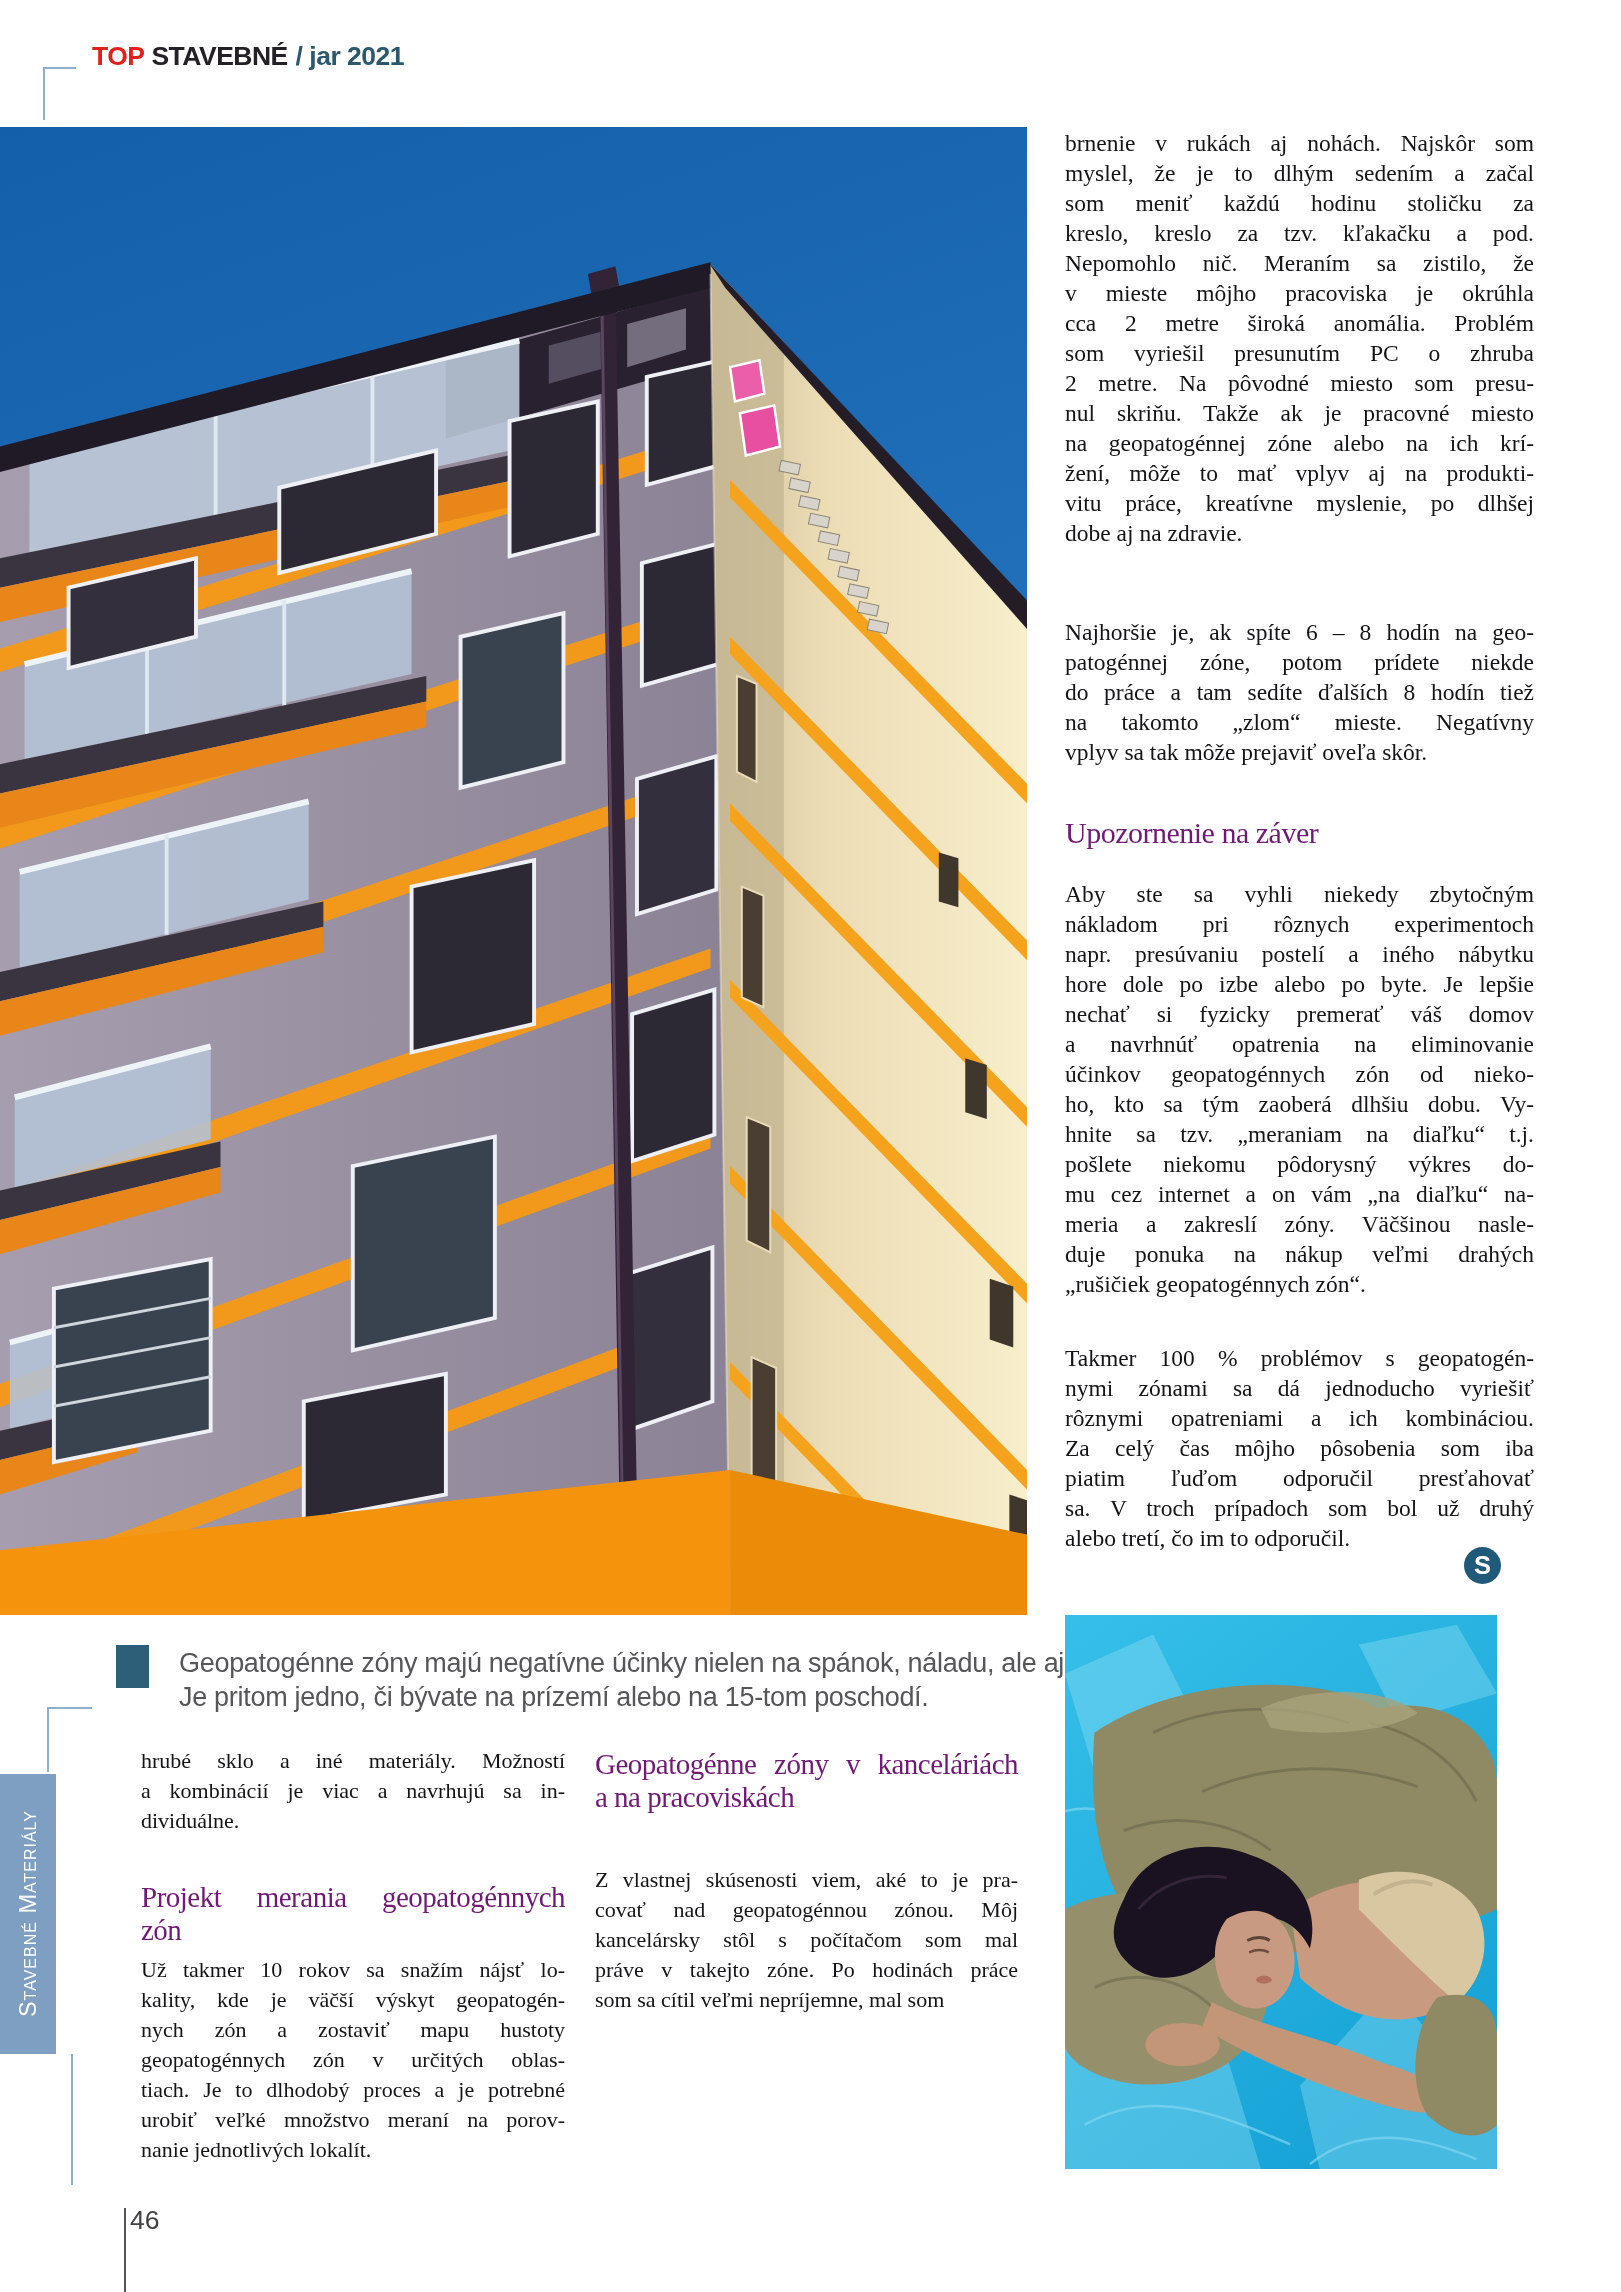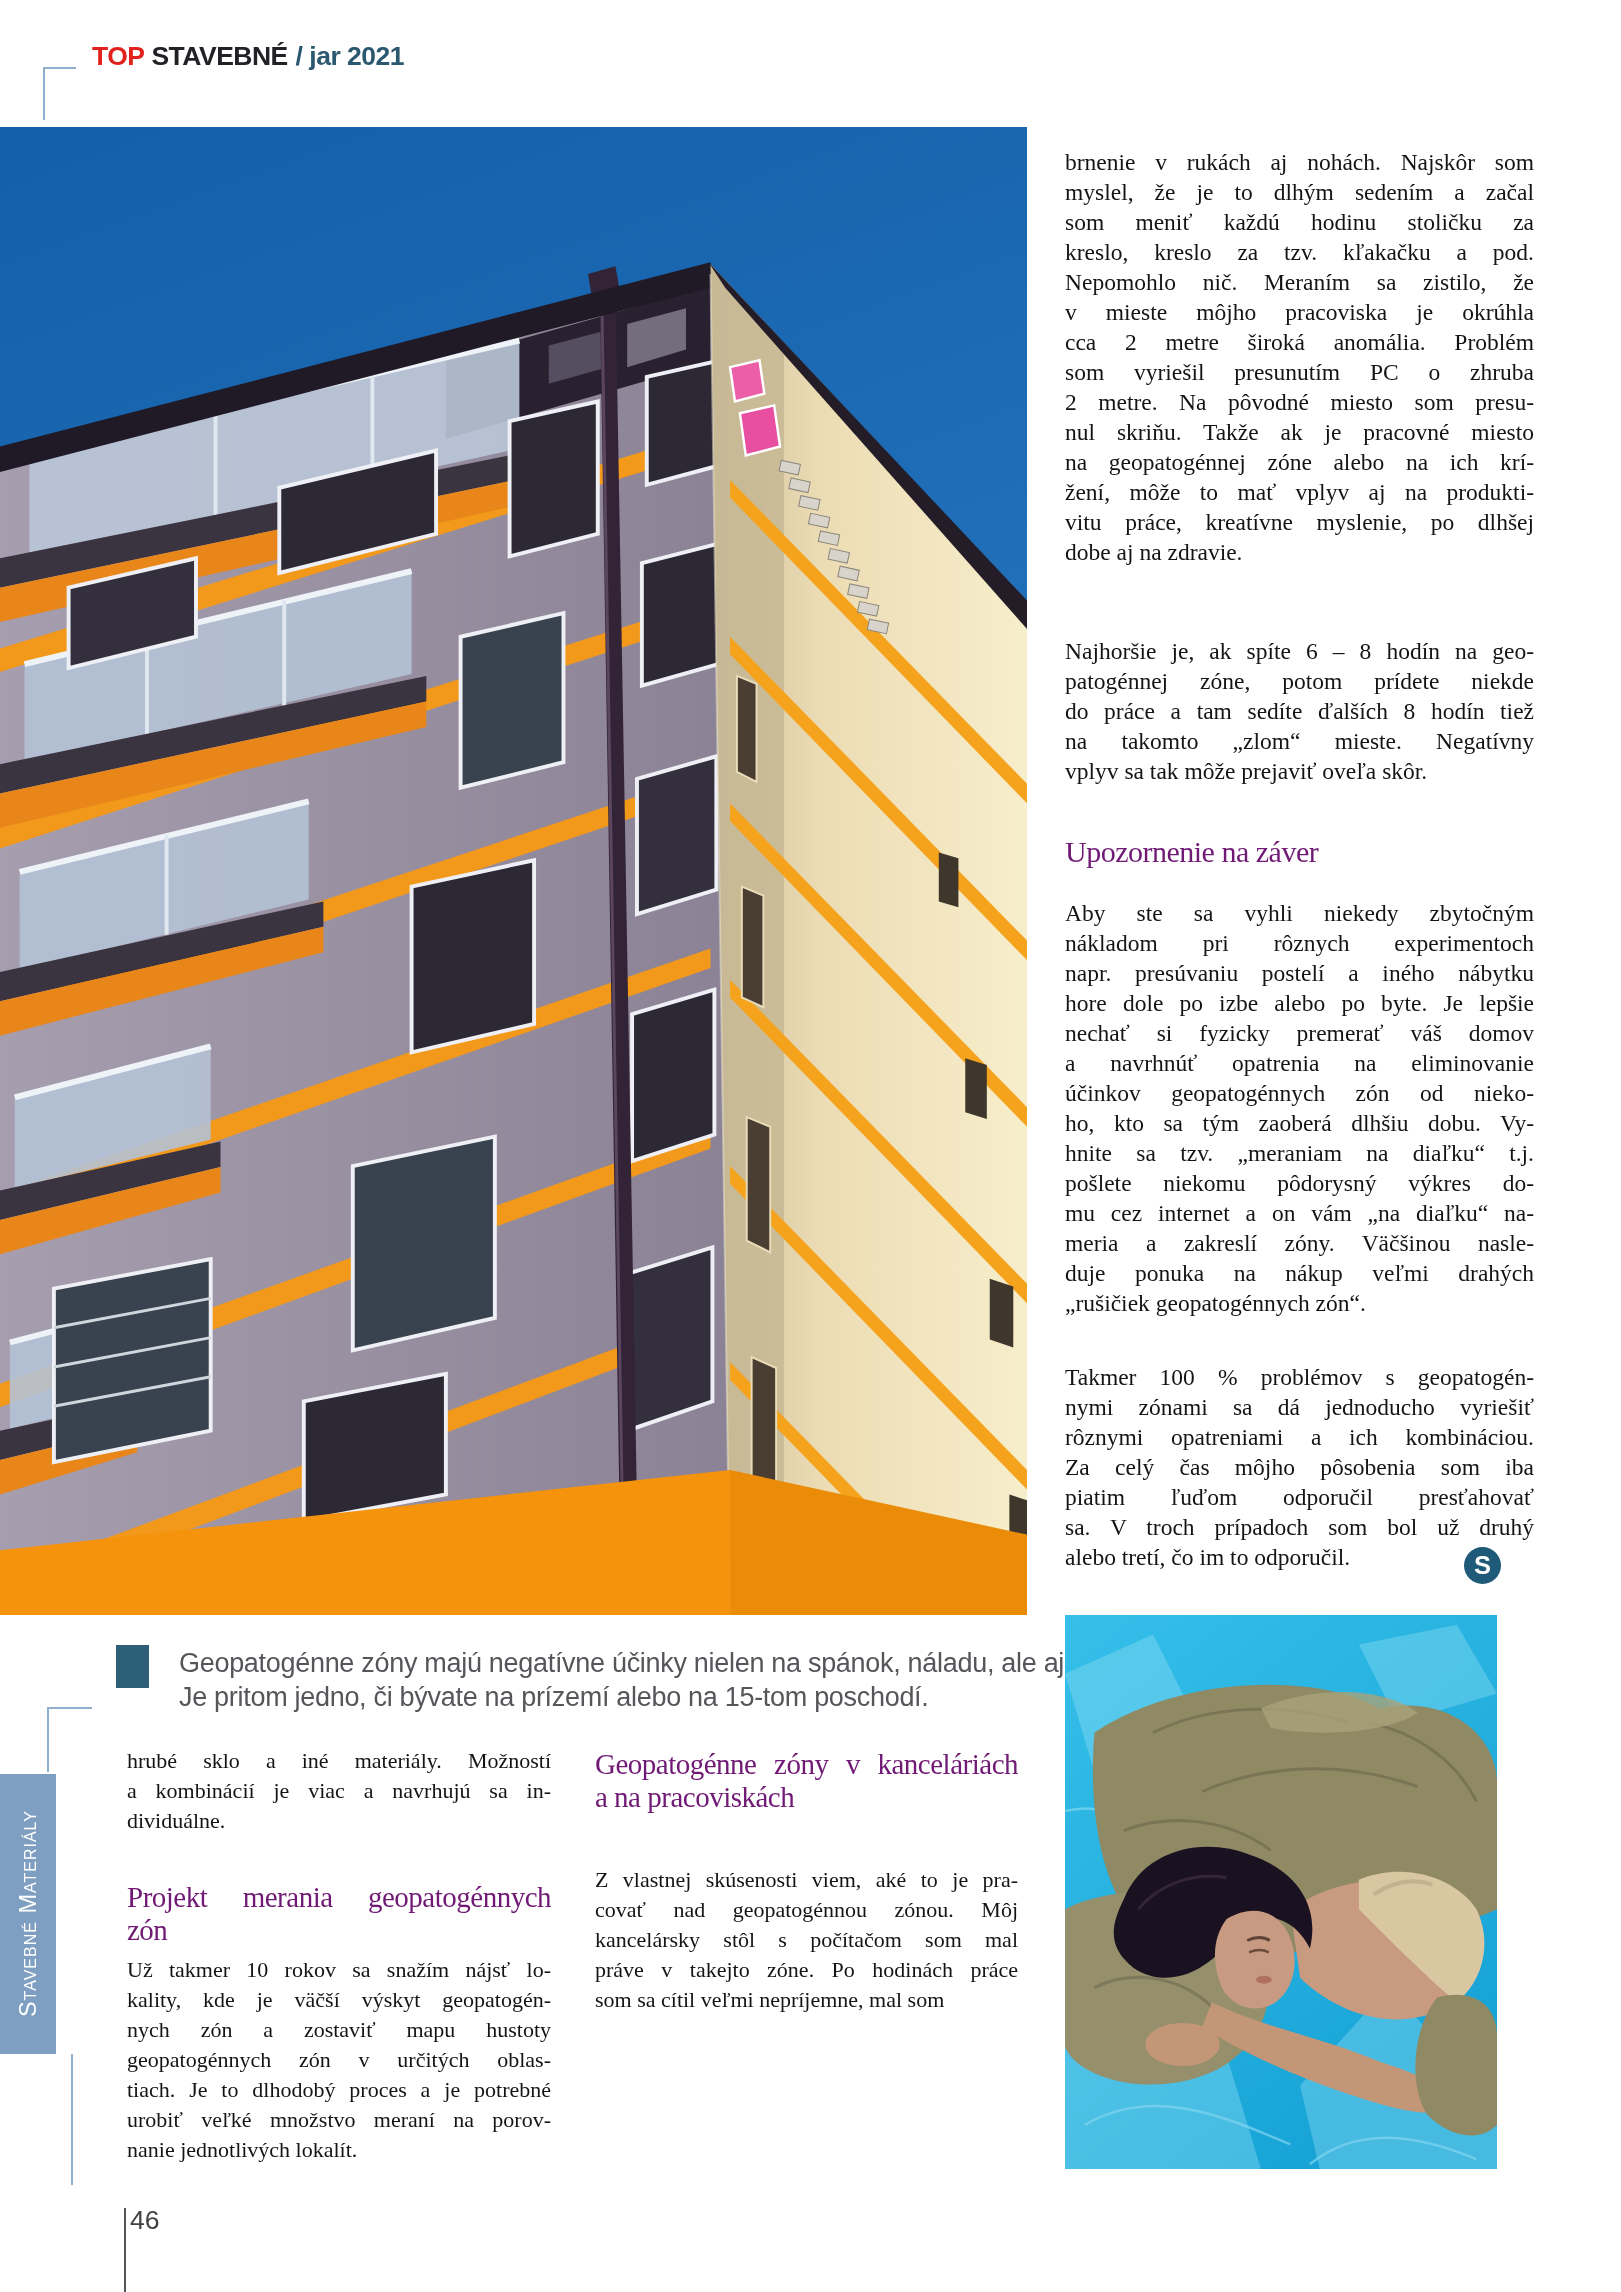--- a/index.html
+++ b/index.html
@@ -201,21 +201,21 @@
         <polygon points="985,950 1007,957 1007,1012 985,1005" fill="#3f362c"></polygon>
         <polygon points="1010,1175 1034,1183 1034,1245 1010,1237" fill="#3f362c"></polygon>
         <polygon points="1030,1395 1048,1401 1048,1468 1030,1461" fill="#3f362c"></polygon>
       </g>
 
       <polygon points="0,1452 745,1370 745,1518 0,1518" fill="#f5930d"></polygon>
       <polygon points="745,1370 1048,1436 1048,1518 745,1518" fill="#ea8c08"></polygon>
     </svg>
   </figure>
 
-  <section class="col just" style="left:1065px;top:147px;width:469px;">
+  <section class="col just" style="left:1065px;top:128px;width:469px;">
     <div class="para">
         <div class="jl">brnenie v rukách aj nohách. Najskôr som</div>
         <div class="jl">myslel, že je to dlhým sedením a začal</div>
         <div class="jl">som meniť každú hodinu stoličku za</div>
         <div class="jl">kreslo, kreslo za tzv. kľakačku a pod.</div>
         <div class="jl">Nepomohlo nič. Meraním sa zistilo, že</div>
         <div class="jl">v mieste môjho pracoviska je  okrúhla</div>
         <div class="jl">cca 2 metre široká anomália. Problém</div>
         <div class="jl">som vyriešil presunutím PC o zhruba</div>
         <div class="jl">2 metre. Na pôvodné miesto som presu-</div>
@@ -262,21 +262,21 @@
   <span class="endmark">
       <span>S</span>
     </span>
 
   <div class="cap-square"></div>
   <div class="caption plain">
       <div class="jl">Geopatogénne zóny majú negatívne účinky nielen na spánok, náladu, ale aj na zdravie.</div>
       <div class="jl">Je pritom jedno, či bývate na prízemí alebo na 15-tom poschodí.</div>
     </div>
 
-  <section class="col col-bottom just" style="left:127px;top:1746px;width:424px;">
+  <section class="col col-bottom just" style="left:141px;top:1746px;width:424px;">
     <div class="para">
         <div class="jl">hrubé sklo a iné materiály. Možností</div>
         <div class="jl">a kombinácií je viac a navrhujú sa in-</div>
         <div class="jl">dividuálne.</div>
       </div>
     <h3 class="h-bot plain" style="margin-top:45px;">
         <div class="jl">Projekt merania geopatogénnych</div>
         <div class="jl">zón</div>
       </h3>
     <div class="para" style="margin-top:7.8px;">

